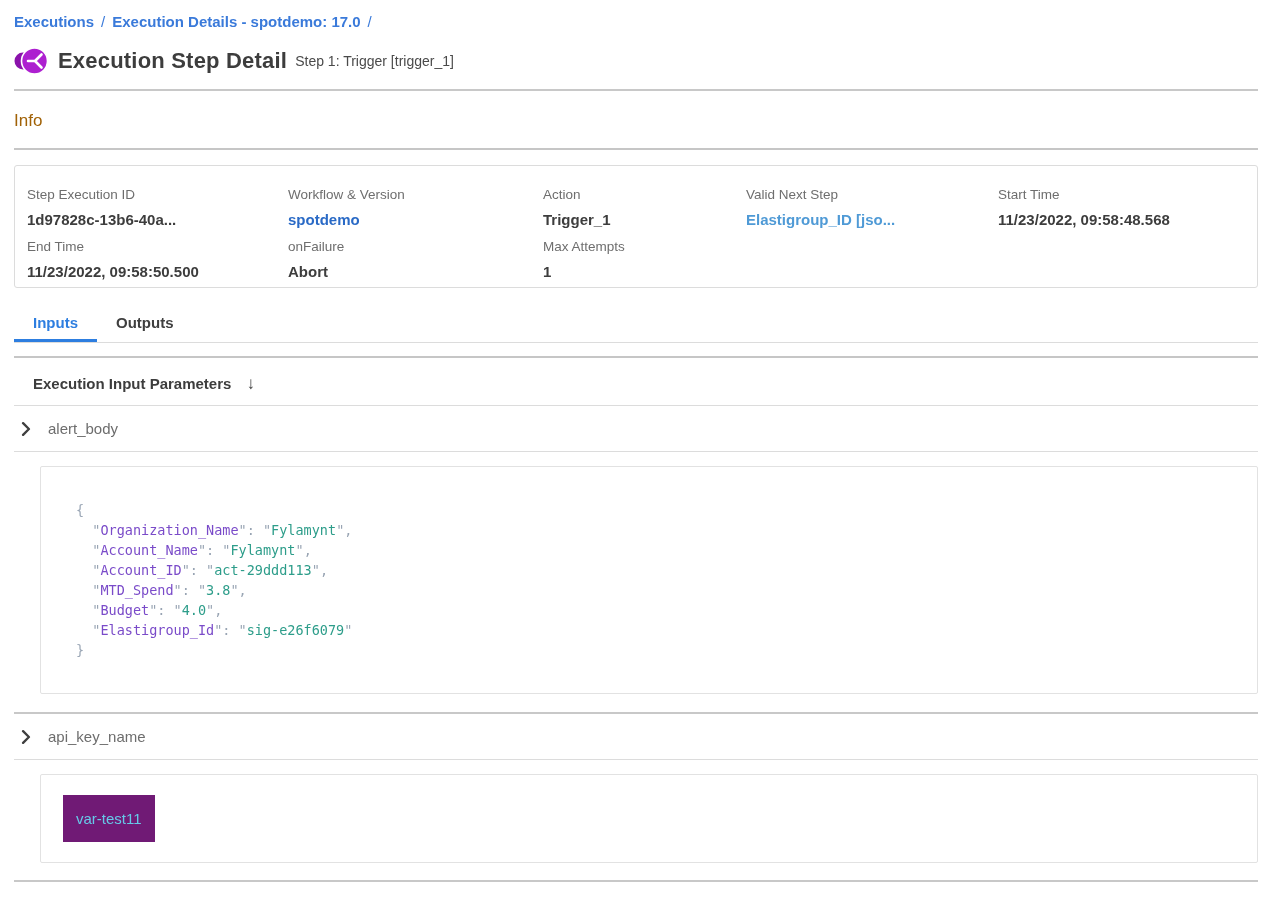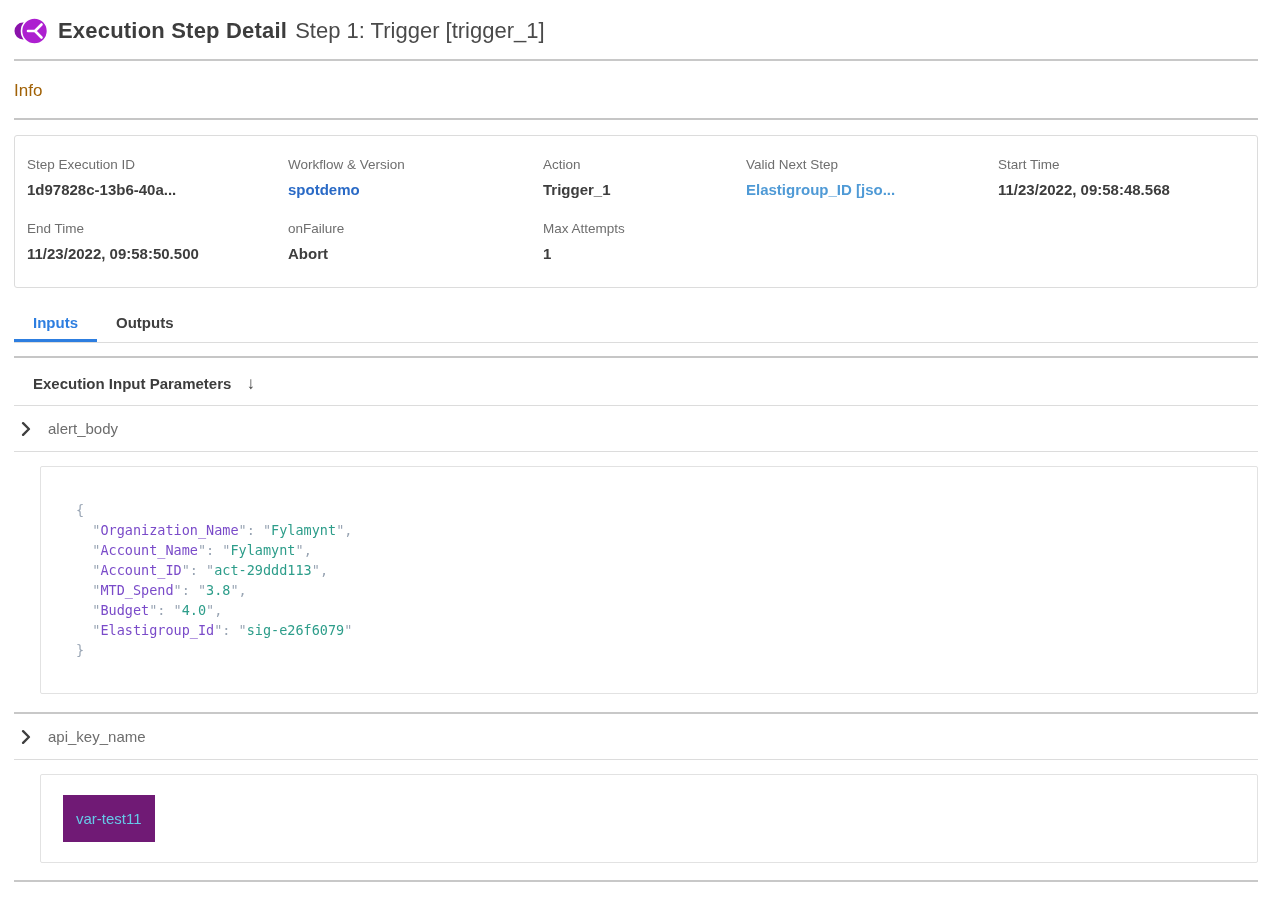--- a/index.html
+++ b/index.html
@@ -13,35 +13,35 @@
 
   
   .breadcrumb { padding-top:13px; font-size:15px; font-weight:600; color:#3a7ada; }
   .breadcrumb a { color:#3a7ada; text-decoration:none; cursor:pointer; }
   .breadcrumb .sep { margin:0 7px; font-weight:400; }
 
   
   .header { display:flex; align-items:center; margin-top:16px; }
   .logo { width:34px; height:30px; margin-right:10px; flex:0 0 auto; }
   .title { font-size:22px; font-weight:700; color:#3d3d3d; letter-spacing:0.2px; }
-  .subtitle { font-size:22px; font-weight:400; color:#4a4a4a; margin-left:8px; }
+  .subtitle { font-size:14px; font-weight:400; color:#4a4a4a; margin-left:8px; }
 
   .divider-major { border:none; border-top:2px solid #c8c8c8; margin-top:13px; }
   .divider-minor { border:none; border-top:1px solid #dcdcdc; }
 
   
   .info-heading { padding-top:20px; font-size:17px; font-weight:400; color:#a16207; }
   .info-heading-divider { border:none; border-top:2px solid #c6c6c6; margin-top:17px; }
 
   .info-card {
     margin-top:15px; border:1px solid #dcdcdc; border-radius:3px;
-    padding:21px 12px 25px 12px;
+    padding:21px 12px 7px 12px;
     display:grid;
     grid-template-columns:261px 255px 203px 252px 1fr;
-    row-gap:23px;
+    row-gap:11px;
   }
   .field-label { font-size:13.5px; color:#6e6e6e; margin-bottom:9px; }
   .field-value { font-size:15px; font-weight:600; color:#3d3d3d; }
   .field-value.link { color:#2a6ac6; cursor:pointer; }
   .field-value.link-light { color:#4f9ad6; cursor:pointer; }
   .status-value { display:flex; align-items:center; font-size:15px; font-weight:600; color:#3d3d3d; }
   .status-dot {
     width:16px; height:16px; border-radius:50%; background:#2abb8e;
     color:#fff; font-size:11px; line-height:16px; text-align:center;
     display:inline-block; margin-right:8px; font-weight:700;
@@ -85,20 +85,23 @@
   .chip {
     display:inline-block; background:#701a75; padding:15px 13px;
     font-size:15px; color:#66c9e8;
   }
 </style>
 </head>
 <body>
 
 <div class="page">
 
+  <div class="breadcrumb">
+    <a>Executions</a><span class="sep">/</span><a>Execution Details - spotdemo: 17.0</a><span class="sep">/</span>
+  </div>
 
   <div class="header">
     <svg class="logo" viewBox="0 0 34 30">
       <circle cx="9" cy="15" r="8.5" fill="#8a12ab"></circle>
       <circle cx="20.5" cy="15" r="13" fill="#ad1fd0" stroke="#ffffff" stroke-width="1.6"></circle>
       <path d="M14 15 H21 M21 15 L27.5 8.5 M21 15 L27.5 21.5" stroke="#ffffff" stroke-width="2.6" fill="none" stroke-linecap="round" stroke-linejoin="round"></path>
     </svg>
     <span class="title">Execution Step Detail</span>
     <span class="subtitle">Step 1: Trigger [trigger_1]</span>
   </div>

